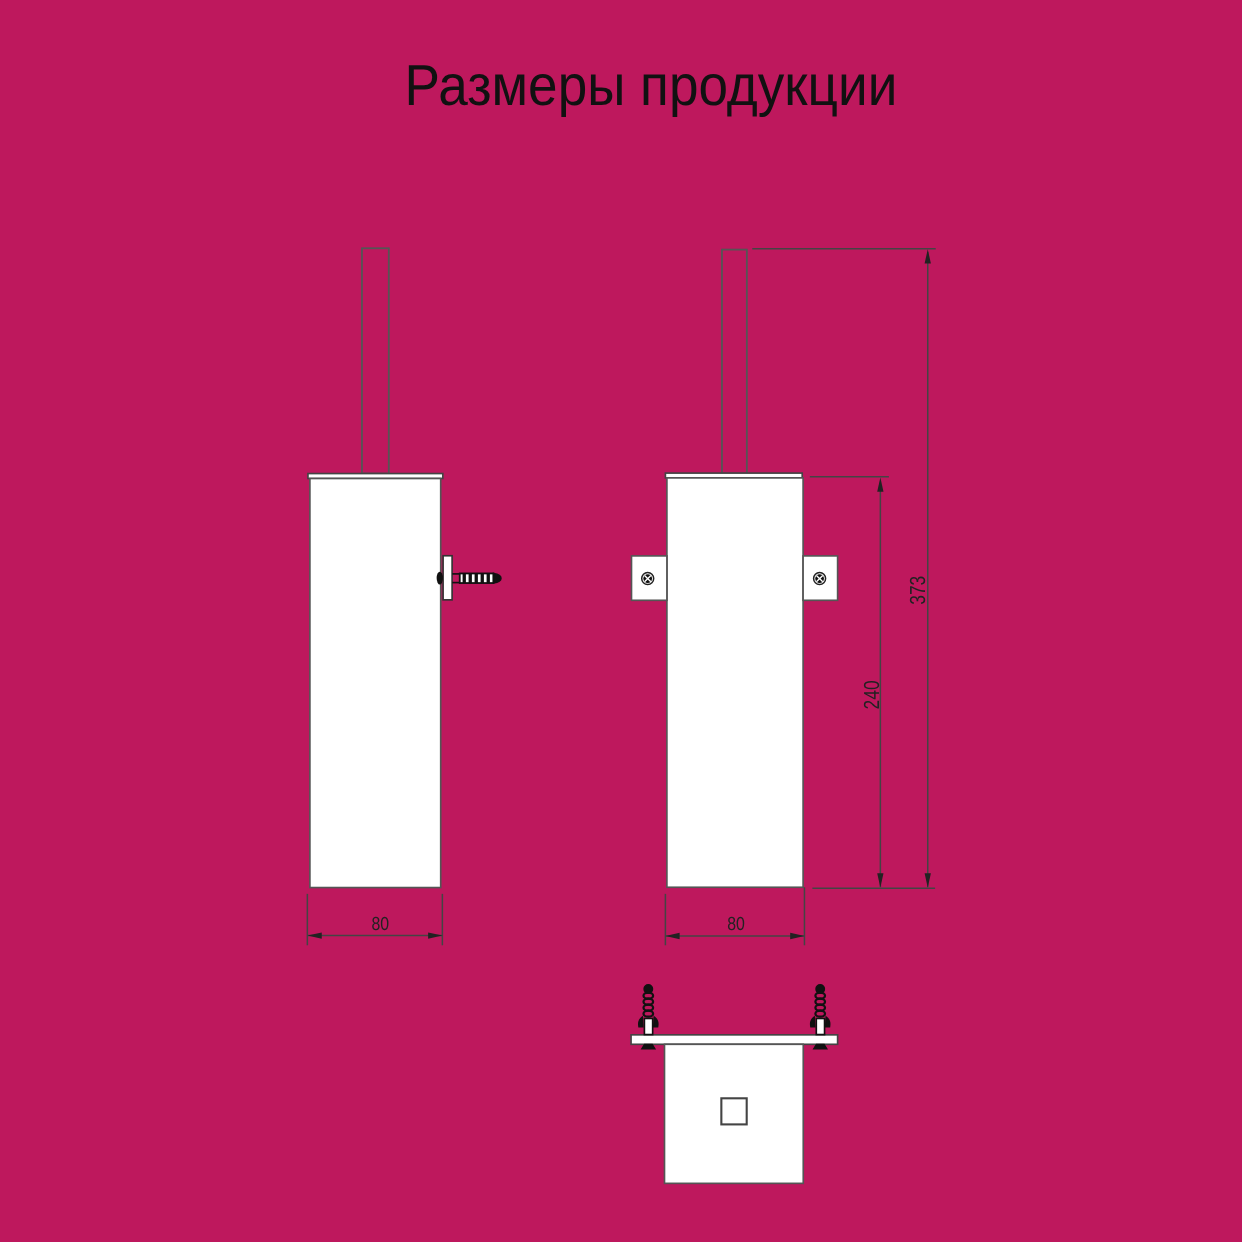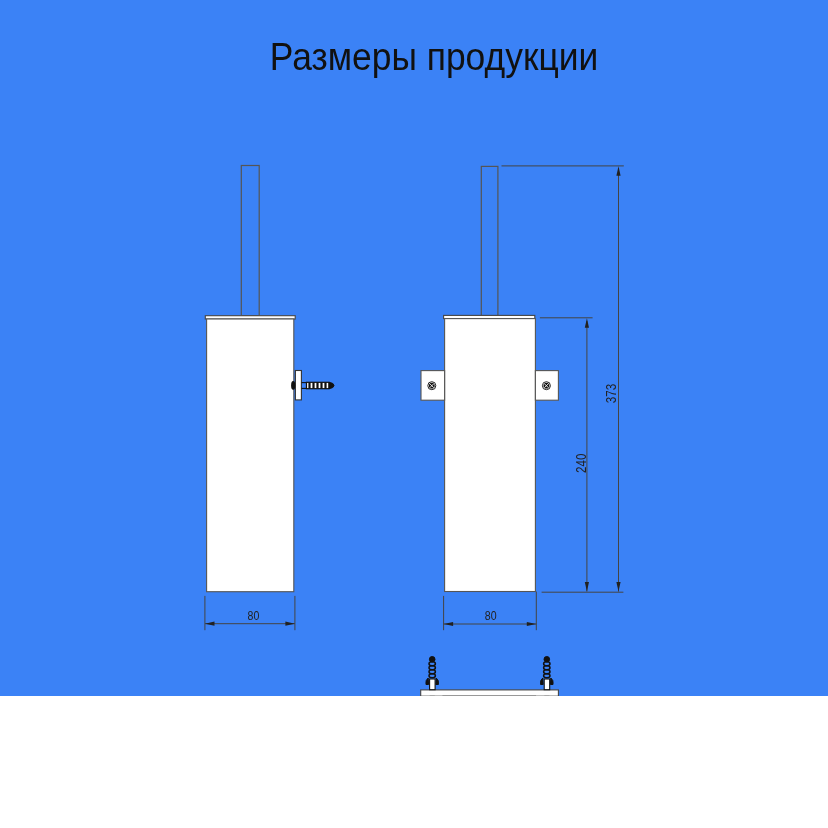--- a/index.html
+++ b/index.html
@@ -1,16 +1,16 @@
 <!DOCTYPE html>
 <html><head>
 <meta charset="utf-8">
 <style>
   html,body{margin:0;padding:0;background:#ffffff;}
-  .page{position:relative;width:828px;height:696px;background:#3b82f6;overflow:hidden;
+  .page{position:relative;width:828px;height:828px;background:#be185d;overflow:hidden;
         font-family:"Liberation Sans", sans-serif;}
   svg{position:absolute;left:0;top:0;}
   text{font-family:"Liberation Sans", sans-serif;}
 </style>
 </head>
 <body>
 <div class="page">
 <svg width="828" height="828" viewBox="0 0 828 828" fill="none">
 
 <text x="0" y="0" font-size="38.5" fill="#111111" text-anchor="middle" transform="translate(434 70) scale(0.92 1)">Размеры продукции</text>

